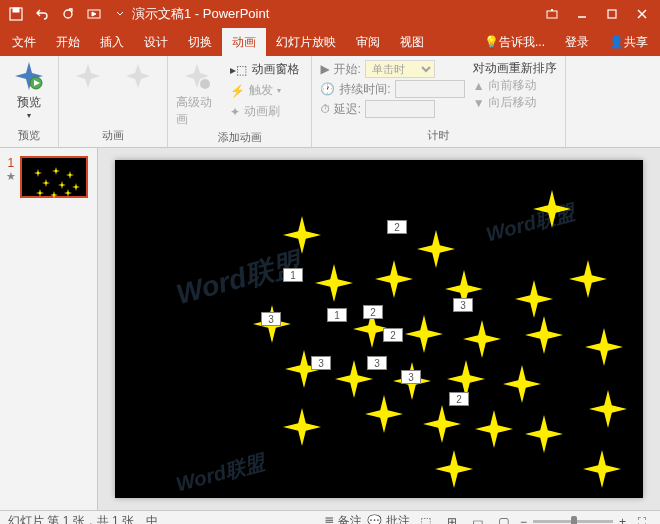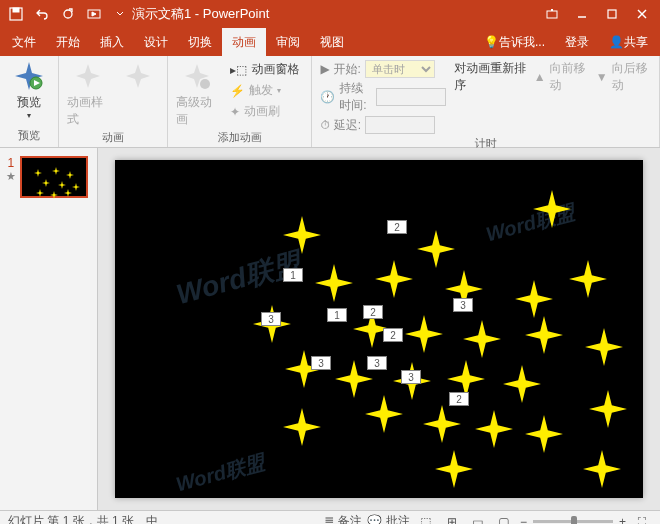--- a/index.html
+++ b/index.html
@@ -22,21 +22,21 @@
 .big-btn{display:flex;flex-direction:column;align-items:center;width:46px;padding:2px;cursor:pointer;color:#444}
 .big-btn.disabled{color:#aaa}
 .big-btn .icon{width:32px;height:32px;display:flex;align-items:center;justify-content:center;margin-bottom:2px}
 .small-row{display:flex;flex-direction:column;gap:2px;padding:2px}
 .small-btn{display:flex;align-items:center;gap:4px;padding:1px 4px;cursor:pointer;color:#444;white-space:nowrap}
 .small-btn.disabled{color:#aaa}
 .timing-grid{display:flex;flex-direction:column;gap:2px;padding:2px}
 .timing-row{display:flex;align-items:center;gap:4px;color:#888}
 .timing-row input,.timing-row select{width:70px;height:18px;border:1px solid #ccc;font-size:11px;padding:0 2px}
 .timing-row select{background:#fef9c3}
-.reorder-col{display:flex;flex-direction:row;gap:7px;padding:2px;color:#444}
+.reorder-col{display:flex;flex-direction:column;gap:0;padding:2px;color:#444}
 .reorder-btn{display:flex;align-items:center;gap:4px;color:#aaa;cursor:pointer}
 .workspace{display:flex;height:362px;background:#e6e6e6}
 .thumb-panel{width:98px;background:#f3f3f3;border-right:1px solid #c8c8c8;padding:8px 6px}
 .thumb-item{display:flex;gap:4px}
 .thumb-num{font-size:12px;color:#c43e1c}
 .thumb-star{color:#888;font-size:11px}
 .thumb-preview{width:68px;height:42px;background:#000;border:2px solid #d24726;position:relative}
 .slide-area{flex:1;display:flex;align-items:center;justify-content:center;background:#e6e6e6;padding:10px;position:relative}
 .slide{width:528px;height:338px;background:#000;position:relative;box-shadow:0 0 6px rgba(0,0,0,.3)}
 .star{position:absolute;width:38px;height:38px}
@@ -111,20 +111,21 @@
   </div>
 </div>
 
 <div class="menubar">
   <div class="menu-tab">文件</div>
   <div class="menu-tab">开始</div>
   <div class="menu-tab">插入</div>
   <div class="menu-tab">设计</div>
   <div class="menu-tab">切换</div>
   <div class="menu-tab active">动画</div>
+  <div class="menu-tab">幻灯片放映</div>
   <div class="menu-tab">审阅</div>
   <div class="menu-tab">视图</div>
   <div class="menu-right">
     <div class="menu-tab">
         <span>💡</span>
         <span>告诉我...</span>
       </div>
     <div class="menu-tab">登录</div>
     <div class="menu-tab">
         <span>👤</span>
@@ -152,21 +153,20 @@
     <div class="group-label">预览</div>
   </div>
   <div class="ribbon-group">
     <div class="group-content">
       <div class="big-btn disabled">
         <div class="icon">
             <svg viewBox="0 0 32 32">
               <path d="M16 4 L19 13 L28 16 L19 19 L16 28 L13 19 L4 16 L13 13 Z" fill="#ddd"></path>
             </svg>
           </div>
-        <span>动画样式</span>
       </div>
       <div class="big-btn disabled">
         <div class="icon">
             <svg viewBox="0 0 32 32">
               <path d="M16 4 L19 13 L28 16 L19 19 L16 28 L13 19 L4 16 L13 13 Z" fill="#ddd"></path>
             </svg>
           </div>
       </div>
     </div>
     <div class="group-label">动画</div>

